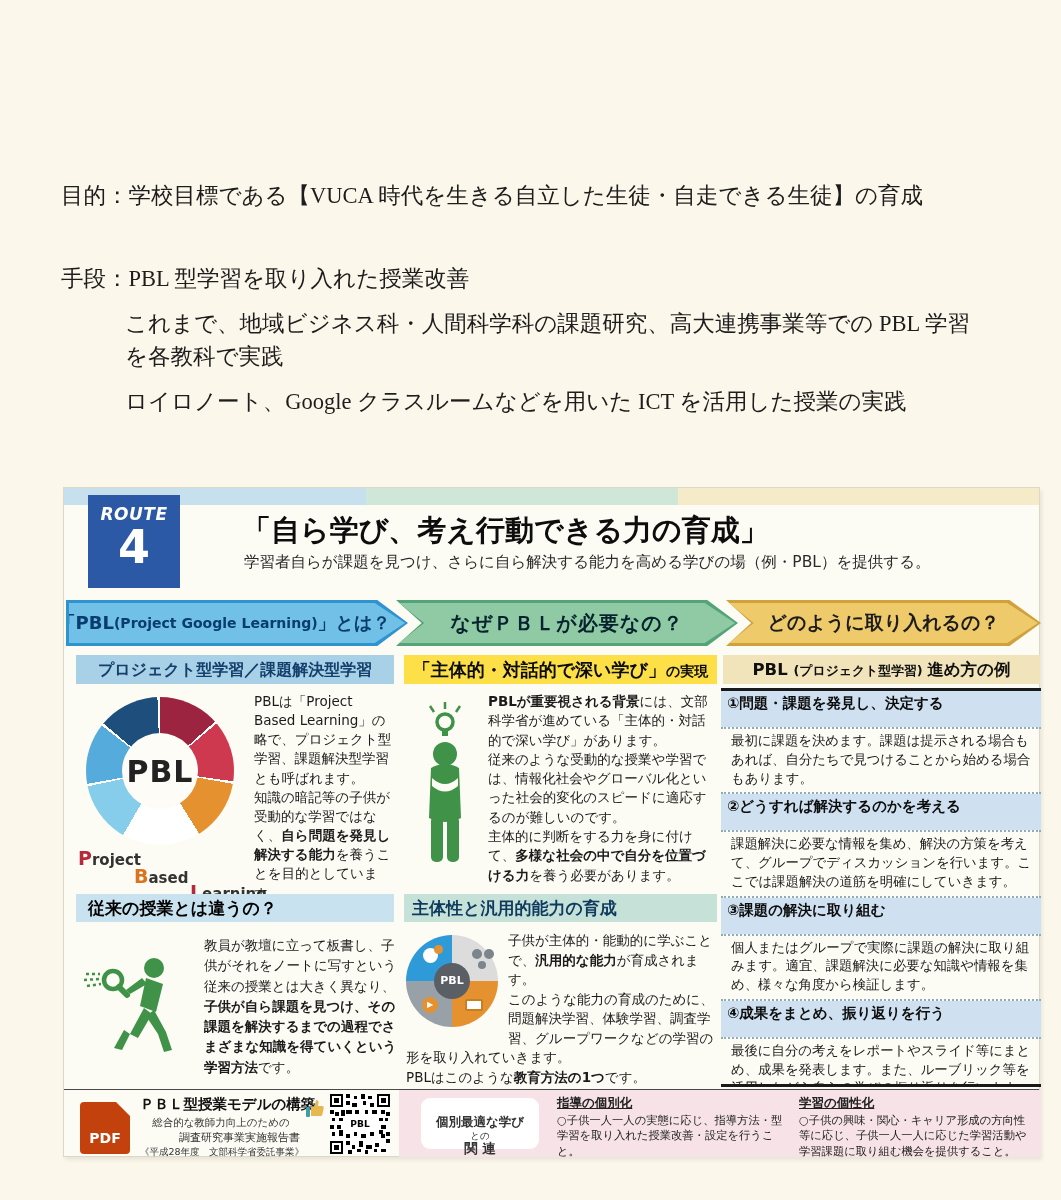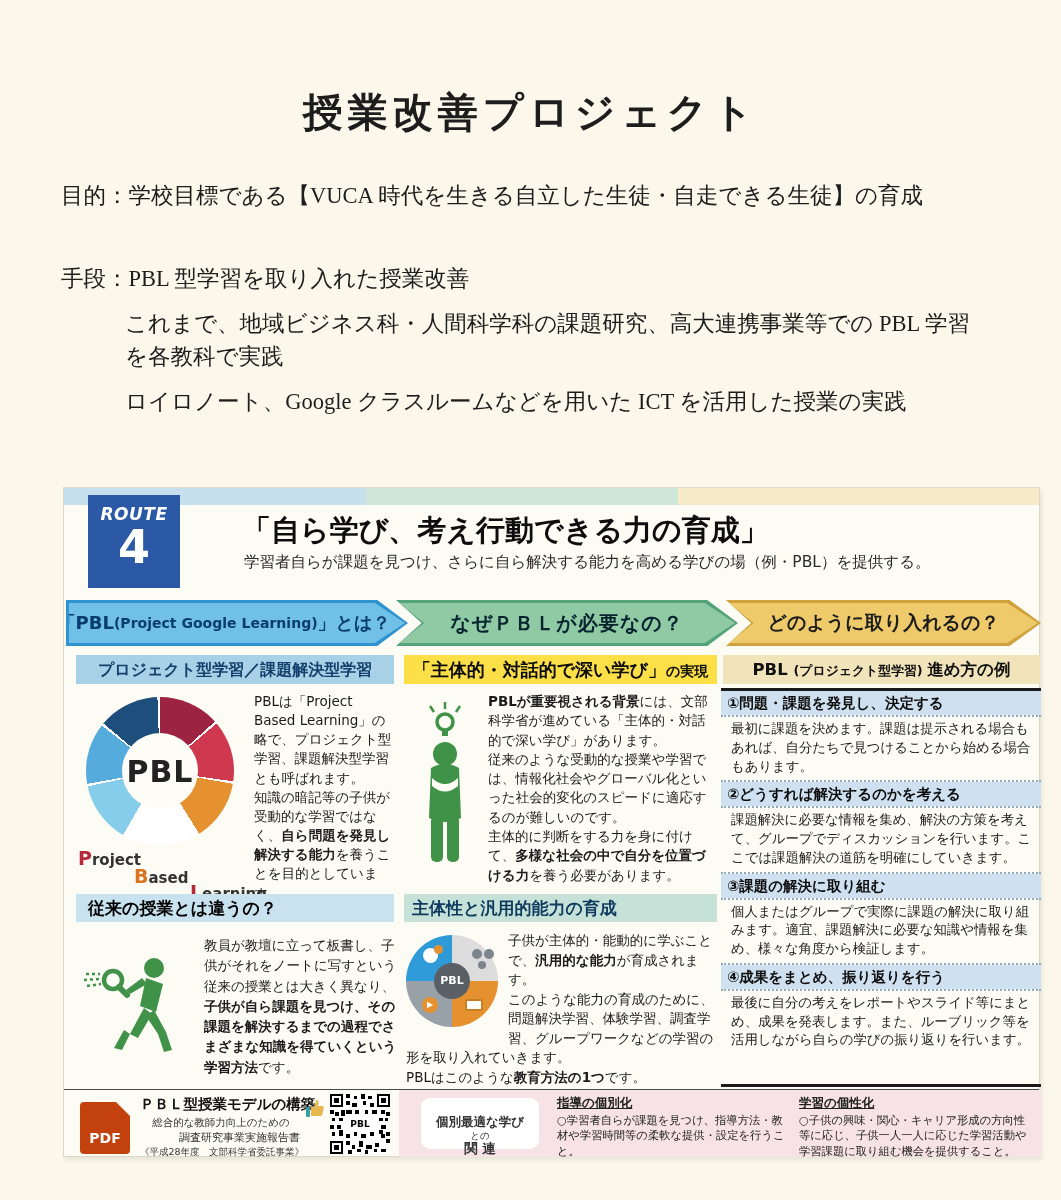--- a/index.html
+++ b/index.html
@@ -88,21 +88,21 @@
               background:#5a5f66;color:#fff;font-weight:bold;font-size:11px;display:flex;align-items:center;justify-content:center;}
   .pie .g1{position:absolute;left:17px;top:13px;width:15px;height:15px;border-radius:50%;background:#fff;}
   .pie .g1b{position:absolute;left:28px;top:10px;width:9px;height:9px;border-radius:50%;background:#e59130;}
   .pie .g2{position:absolute;right:16px;top:14px;width:10px;height:10px;border-radius:50%;background:#7c848c;box-shadow:12px 0 0 #7c848c, 5px 11px 0 -1px #7c848c;}
   .pie .g3{position:absolute;left:16px;bottom:14px;width:16px;height:16px;border-radius:50%;background:#e59130;color:#fff;font-size:8px;line-height:16px;text-align:center;}
   .pie .g4{position:absolute;right:15px;bottom:16px;width:18px;height:12px;border-radius:2px;background:#fff;border:2px solid #c87f22;}
 
   
   .steps{position:absolute;left:657px;top:200px;width:320px;height:399px;border-top:3px solid #1a1a1a;
          border-bottom:3px solid #1a1a1a;overflow:hidden;}
-  .step-title{background:#cfe1f0;font-weight:bold;font-size:14.5px;padding:3px 6px 2px 6px;color:#0d0d0d;}
+  .step-title{background:#cfe1f0;font-weight:bold;font-size:14.5px;padding:3px 6px 14px 6px;color:#0d0d0d;}
   .step-body{font-size:13.4px;line-height:1.4;padding:3px 3px 4px 10px;color:#1b1b1b;
              border-top:2px dotted #90aabe;border-bottom:2px dotted #90aabe;}
   .step-body:last-child{border-bottom:none;}
 
   
   .ig-footer{position:absolute;left:0;top:601px;width:100%;height:69px;border-top:1.5px solid #4a4a4a;}
   .pdf-icon{position:absolute;left:16px;top:12px;width:50px;height:52px;background:#c2410c;border-radius:4px;}
   .pdf-icon::before{content:"";position:absolute;right:0;top:0;width:0;height:0;
                     border-top:14px solid #fcfbf4;border-left:14px solid transparent;}
   .pdf-label{position:absolute;left:0;bottom:8px;width:100%;text-align:center;color:#fff;font-weight:bold;font-size:14px;}
@@ -124,21 +124,20 @@
   .f-col-title{font-weight:bold;font-size:12.5px;text-decoration:underline;}
   .f-col-body{font-size:11.3px;line-height:1.35;margin-top:1px;}
 
   svg{display:block;}
 </style>
 </head>
 <body>
 
 <div class="page">
 
-  <h1 class="doc-title">授業改善プロジェクト</h1>
   <p class="purpose">目的：学校目標である【VUCA 時代を生きる自立した生徒・自走できる生徒】の育成</p>
 
   <div class="method">
     <p>手段：PBL 型学習を取り入れた授業改善</p>
     <p class="indent">これまで、地域ビジネス科・人間科学科の課題研究、高大連携事業等での PBL 学習を各教科で実践</p>
     <p class="indent">ロイロノート、Google クラスルームなどを用いた ICT を活用した授業の実践</p>
   </div>
 
   <div class="info">
     <div class="strip"></div>
@@ -334,21 +333,21 @@
       </div>
 
       <div class="f-pink">
         <div class="rel-box">
           <div class="rel-1">個別最適な学び</div>
           <div class="rel-2">との</div>
           <div class="rel-3">関 連</div>
         </div>
         <div class="f-col f-ind">
           <div class="f-col-title">指導の個別化</div>
-          <div class="f-col-body">○学習者自らが課題を見つけ、指導方法・教材や学習時間等の柔軟な提供・設定を行うこと。</div>
+          <div class="f-col-body">○子供一人一人の実態に応じ、指導方法・型学習を取り入れた授業改善・設定を行うこと。</div>
         </div>
         <div class="f-col f-per">
           <div class="f-col-title">学習の個性化</div>
           <div class="f-col-body">○子供の興味・関心・キャリア形成の方向性等に応じ、子供一人一人に応じた学習活動や学習課題に取り組む機会を提供すること。</div>
         </div>
       </div>
     </div>
 
   </div>
 </div>

